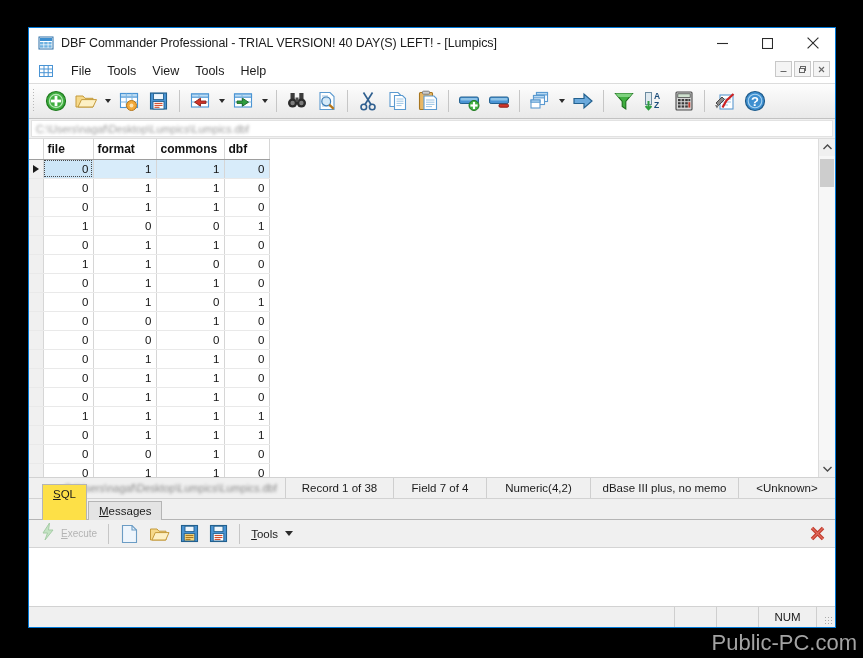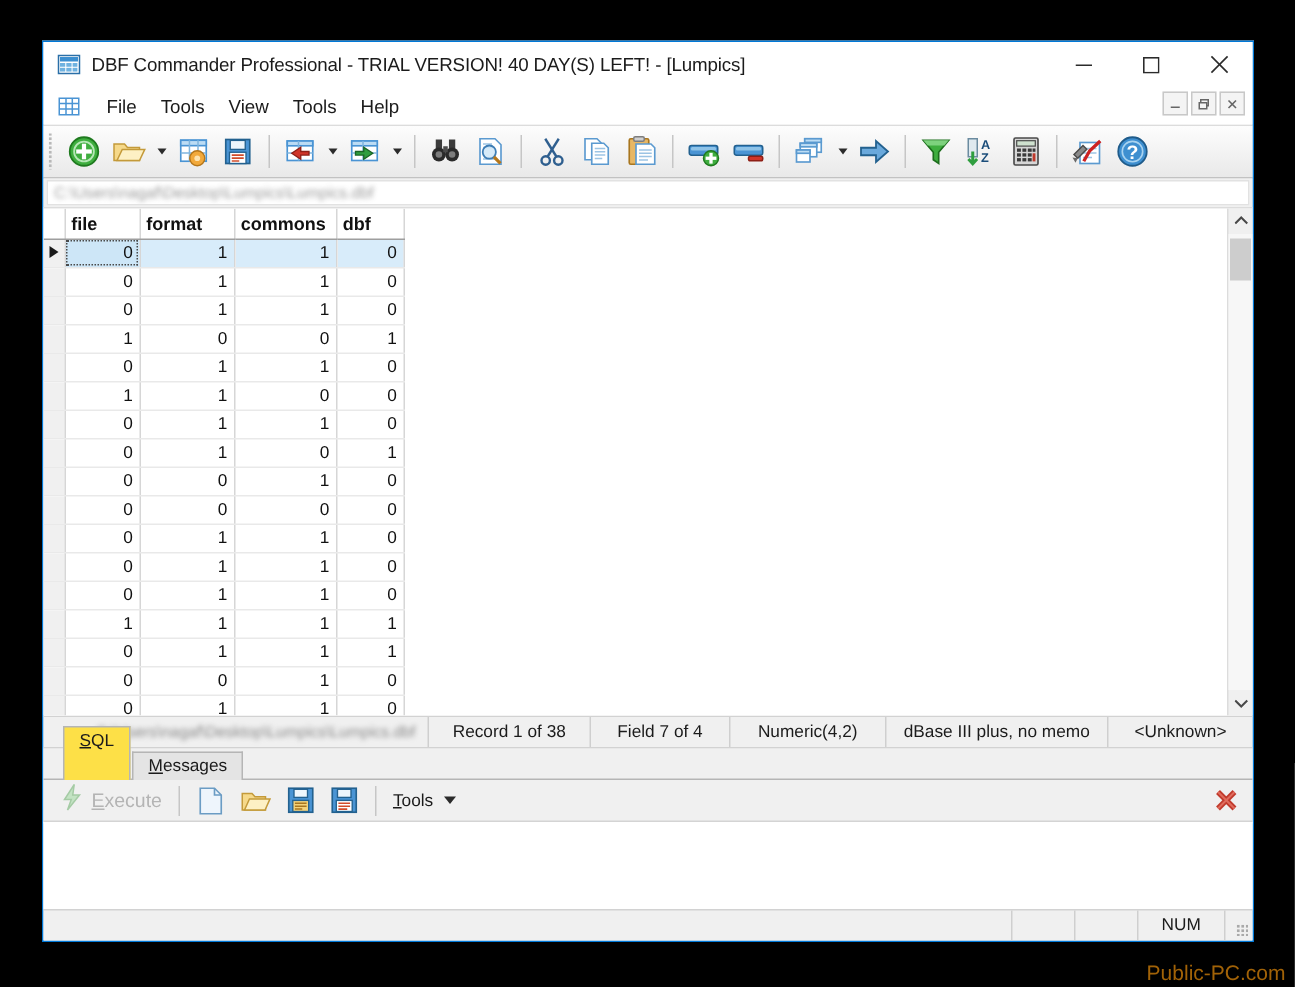--- a/index.html
+++ b/index.html
@@ -312,21 +312,21 @@
     padding-left: 6px;
     border-bottom: 1px solid #d4d4d4;
     position: relative;
   }
   .sq-btn {
     height: 24px;
     display: flex; align-items: center; gap: 4px;
     padding: 0 5px;
     flex: 0 0 auto;
   }
-  .sq-label { font-size: 13px; color: #a0a0a0; }
+  .sq-label { font-size: 10px; color: #a0a0a0; }
   .sq-label-on { font-size: 11.5px; color: #1b1b1b; }
   .sq-sep { width: 1px; height: 20px; background: #c6c6c6; margin: 0 6px; flex:0 0 auto; }
   .sq-close { position: absolute; right: 8px; top: 4px; }
 
   .sqleditor {
     flex: 1 1 auto;
     background: #ffffff;
     border-top: 1px solid #ffffff;
     min-height: 58px;
   }
@@ -360,22 +360,22 @@
     display: block;
     width: 8px; height: 8px;
     background-image: radial-gradient(#a9a9a9 40%, transparent 42%);
     background-size: 3px 3px;
   }
 
   
   .watermark {
     position: absolute;
     right: 6px; bottom: 2px;
-    font-size: 14px;
-    color: #a16207;
+    font-size: 22px;
+    color: #a3a3a3;
     font-family: "Liberation Sans", sans-serif;
     letter-spacing: 0px;
     white-space: nowrap;
   }
 </style>
 </head>
 <body>
 
 <div id="root">
 

